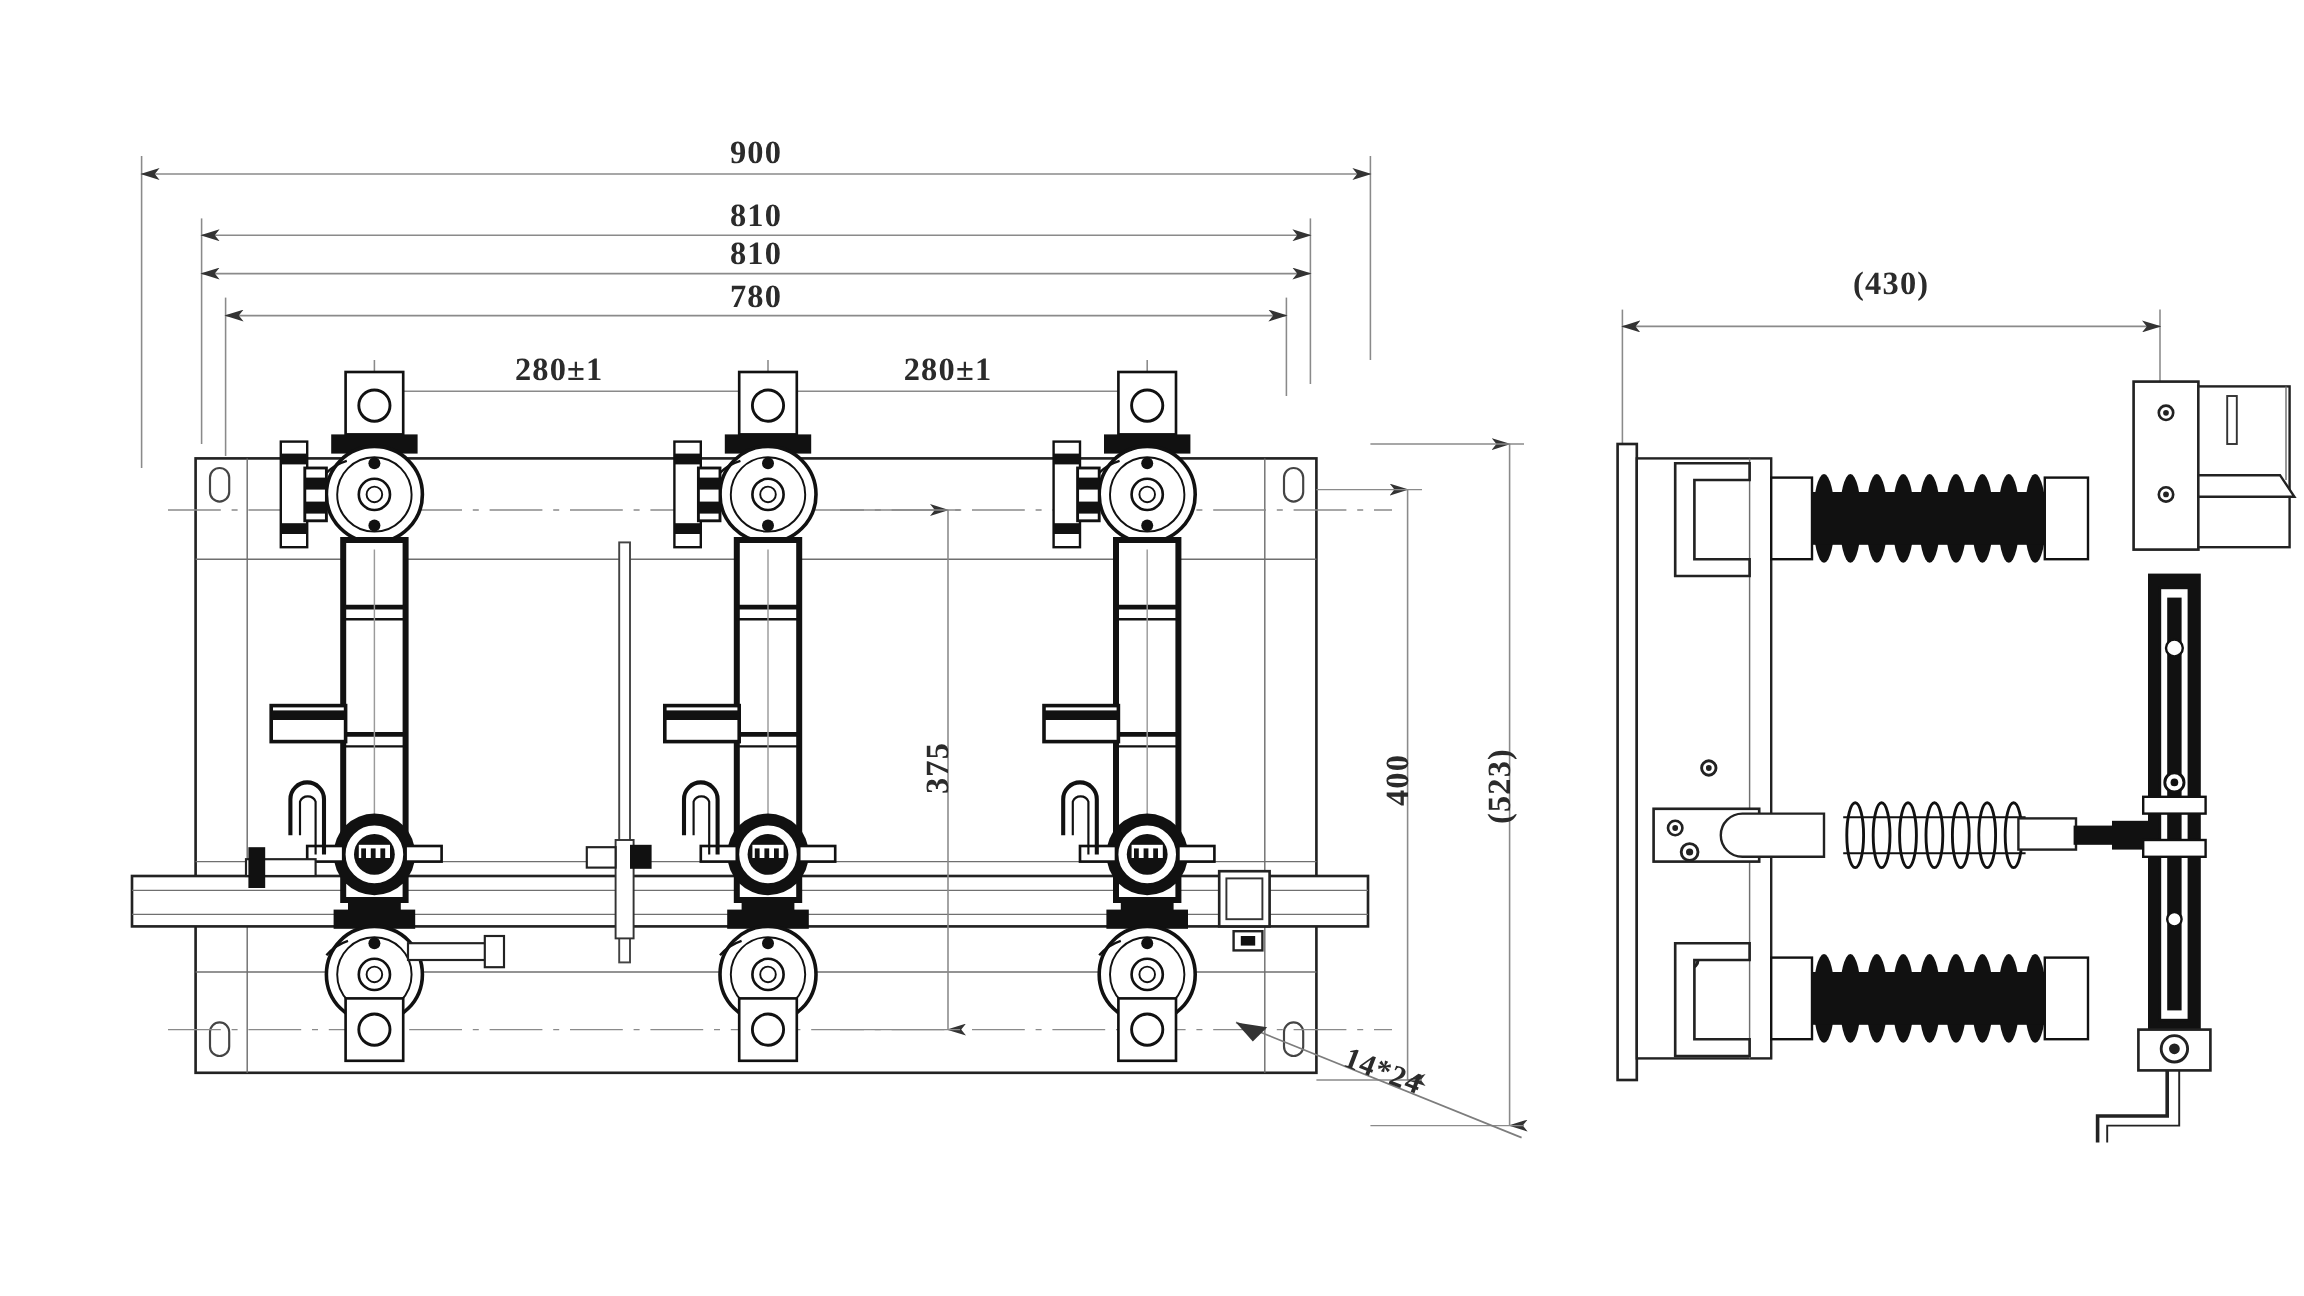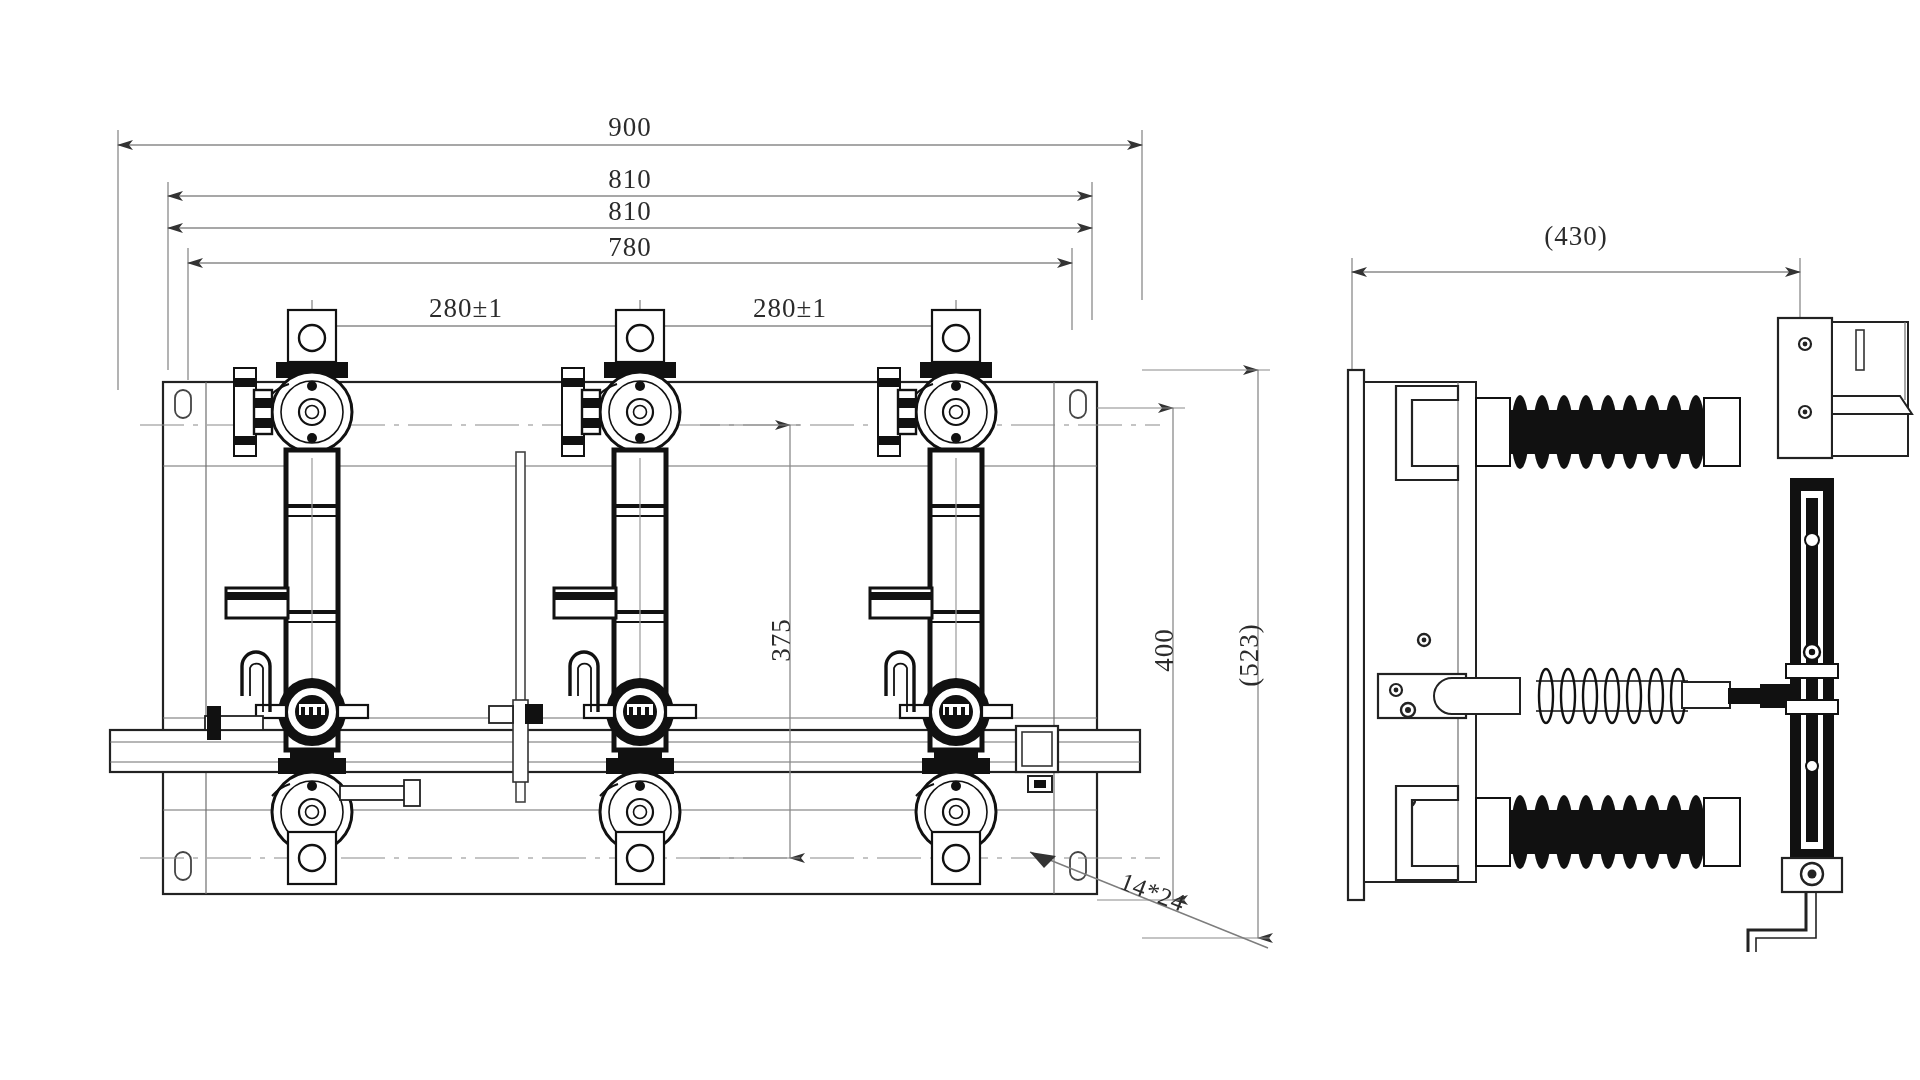--- a/index.html
+++ b/index.html
@@ -1,18 +1,18 @@
 <!DOCTYPE html>
 <html><head>
 <meta charset="utf-8">
 <style>
   html,body{margin:0;padding:0;background:#ffffff;}
   body{width:1920px;height:1080px;overflow:hidden;
        font-family:"Liberation Serif",serif;color:#1a1a1a;}
-  #stage{position:relative;width:1920px;height:1080px;background:#fff;}
+  #stage{position:relative;width:1920px;height:1080px;background:#fff;font-weight:bold;}
   svg.draw{position:absolute;left:0;top:0;width:1920px;height:1080px;}
   .dimtext{font-family:"Liberation Serif",serif;fill:#2b2b2b;font-size:27px;letter-spacing:1px;}
   .dimtext.small{font-size:25px;}
 </style>
 </head>
 <body>
 
 <div id="stage">
 
   <svg class="draw" viewBox="0 0 1920 1080">

